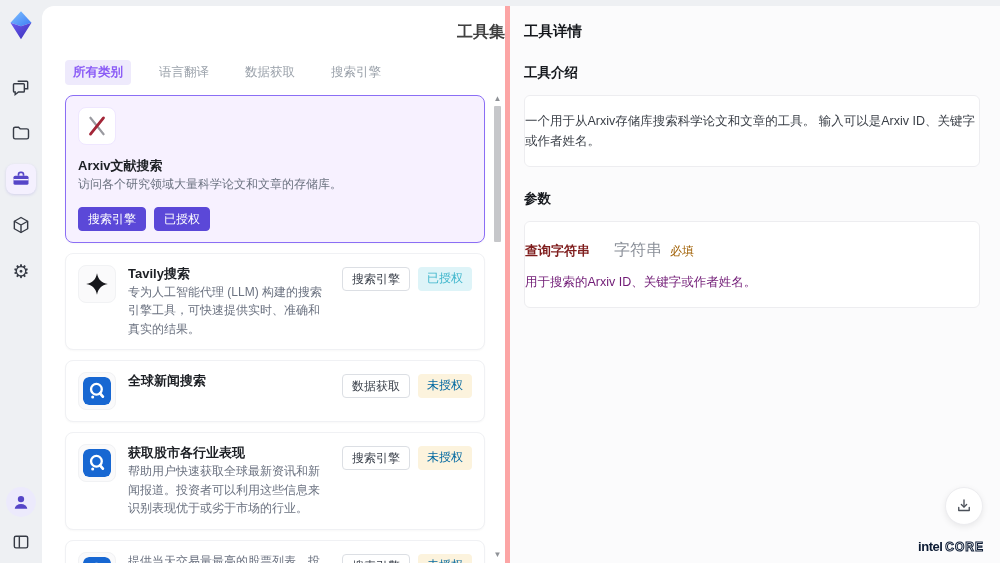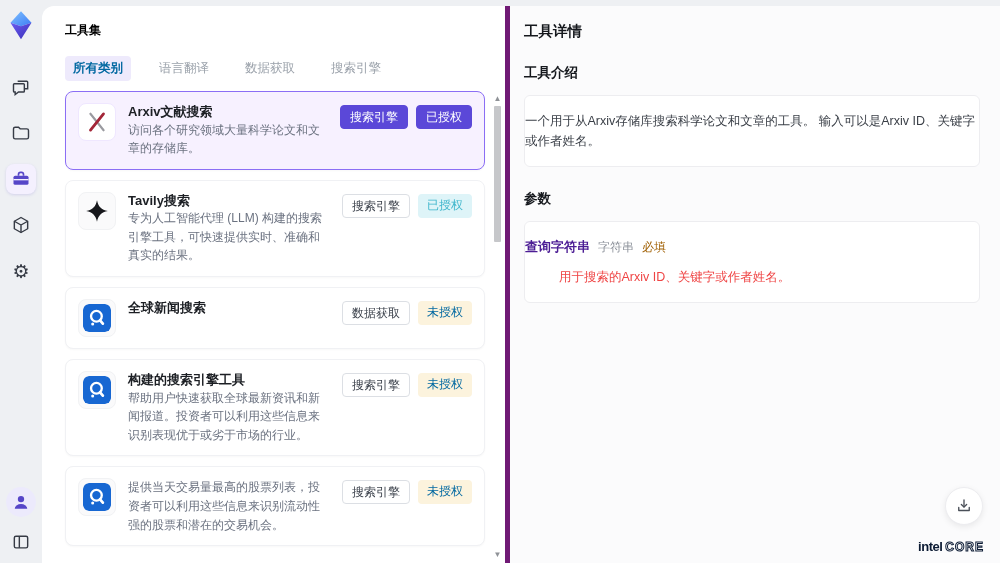--- a/index.html
+++ b/index.html
@@ -24,32 +24,32 @@
   .gear-glyph { font-size:19px; color:#363b45; line-height:1; }
   .sidebar-spacer { flex:1; }
   .nav-icon.user-item { background:#eceafc; border-radius:50%; margin-bottom:10px; }
   
   .content {
     flex:1; margin-top:6px; background:#ffffff; border-top-left-radius:12px;
     display:flex; overflow:hidden;
   }
   
   .left-panel { width:463px; flex:0 0 463px; padding:16px 0 0 23px; position:relative; }
-  .page-title { font-size:12px; font-weight:bold; color:#000000; }
+  .page-title { font-size:16px; font-weight:bold; color:#404040;text-align:right; }
   .tabs { display:flex; align-items:center; gap:20px; margin-top:17px; }
   .tab { font-size:12.5px; color:#9aa1aa; padding:4px 8px; border-radius:4px; cursor:pointer; white-space:nowrap; }
-  .tab.active { color:#0369a1; background:#eeeafc; font-weight:bold; }
+  .tab.active { color:#8b5cf6; background:#eeeafc; font-weight:bold; }
   .tool-list { margin-top:10px; display:flex; flex-direction:column; gap:10px; width:420px; }
   .tool-card {
     display:flex; align-items:flex-start; gap:12px;
     background:#fff; border:1px solid #f0f1f4; border-radius:8px;
     padding:11px 12px 11px 12px; cursor:pointer;
     box-shadow:0 1px 2px rgba(20,20,40,.03);
   }
-  .tool-card.selected { background:#f7f1ff; border:1.5px solid #8b6ef5; }
+  .tool-card.selected { background:#f7f1ff; border:1.5px solid #8b6ef5;flex-direction:column; }
   .tool-icon {
     width:38px; height:38px; border-radius:8px; background:#fafafb;
     display:flex; align-items:center; justify-content:center; flex:0 0 38px;
     border:1px solid #f1f2f4;
   }
   .tool-card.selected .tool-icon { background:#ffffff; border-color:#efe7ff; }
   .tool-icon svg { width:26px; height:26px; }
   .tool-icon .news-bg { width:28px; height:28px; border-radius:6px; }
   .tool-body { flex:1; min-width:0; }
   .tool-name { font-size:13px; font-weight:bold; color:#1c1f24; line-height:1.35; }
@@ -61,34 +61,34 @@
   .tag-auth-yes { background:#def4f8; color:#3fb6cc; }
   .tag-auth-no { background:#fcf3dd; color:#0369a1; }
   
   .scrollbar { position:absolute; right:3px; top:88px; bottom:4px; width:9px; }
   .scroll-arrow { position:absolute; left:0; width:9px; height:9px; color:#8f9297; font-size:8px; line-height:9px; text-align:center; }
   .scroll-arrow.up { top:0; }
   .scroll-arrow.down { bottom:0; }
   .scroll-thumb { position:absolute; left:1px; top:12px; width:7px; height:136px; background:#c6c7ca; border-radius:1px; }
   
   .right-panel {
-    flex:1; background:#fbfbfc; border-left:5px solid #701a75;
+    flex:1; background:#fbfbfc; border-left:5px solid #fca5a5;
     padding:16px 20px 0 14px; position:relative;
   }
   .detail-title { font-size:14.5px; font-weight:bold; color:#15181d; }
   .section-heading { font-size:13.5px; font-weight:bold; color:#15181d; margin-top:23px; }
   .detail-box {
     background:#fff; border:1px solid #ededf0; border-radius:6px;
     margin-top:13px; padding:15px 0; color:#3a3f47; font-size:12.5px; line-height:1.6;
   }
   .param-head { display:flex; align-items:baseline; gap:8px; }
-  .param-name { font-size:13px; font-weight:bold; color:#4c1d95; }
-  .param-type { font-size:12px; color:#8a8f98; }
+  .param-name { font-size:13px; font-weight:bold; color:#7f1d1d; }
+  .param-type { font-size:16px; color:#8a8f98;margin-left:16px; }
   .param-required { font-size:12px; color:#a16207; }
-  .param-desc { margin-top:9px; font-size:12.5px; color:#ef4444;margin-left:34px; }
+  .param-desc { margin-top:9px; font-size:12.5px; color:#701a75; }
   
   .download-btn {
     position:absolute; right:17px; bottom:38px; width:38px; height:38px; border-radius:50%;
     background:#fff; border:1px solid #ededf0; box-shadow:0 2px 6px rgba(0,0,0,.08);
     display:flex; align-items:center; justify-content:center; cursor:pointer;
   }
   .intel-logo { position:absolute; right:16px; bottom:9px; display:flex; align-items:baseline; gap:3px; }
   .intel-word { font-size:13px; font-weight:bold; color:#0b1a33; letter-spacing:-.5px; }
   .core-word { font-size:12px; font-weight:bold; color:transparent; -webkit-text-stroke:1px #0b1a33; letter-spacing:1px; }
 </style>
@@ -225,21 +225,21 @@
       <div class="tool-card">
         <div class="tool-icon">
           <svg class="news-bg" viewBox="0 0 24 24">
             <rect x="0" y="0" width="24" height="24" rx="5" fill="#1767d2"></rect>
             <circle cx="11.5" cy="10.5" r="4.6" fill="none" stroke="#fff" stroke-width="2"></circle>
             <line x1="14.6" y1="14" x2="17" y2="16.8" stroke="#fff" stroke-width="2.4" stroke-linecap="round"></line>
             <circle cx="8.3" cy="17.2" r="1.3" fill="#fff"></circle>
           </svg>
         </div>
         <div class="tool-body">
-          <div class="tool-name">构建的搜索引擎工具</div>
+          <div class="tool-name">获取股市各行业表现</div>
           <div class="tool-desc">帮助用户快速获取全球最新资讯和新闻报道。投资者可以利用这些信息来识别表现优于或劣于市场的行业。</div>
         </div>
         <div class="tool-tags">
           <span class="tag tag-cat">搜索引擎</span>
           <span class="tag tag-auth-no">未授权</span>
         </div>
       </div>
 
       <div class="tool-card">
         <div class="tool-icon">

